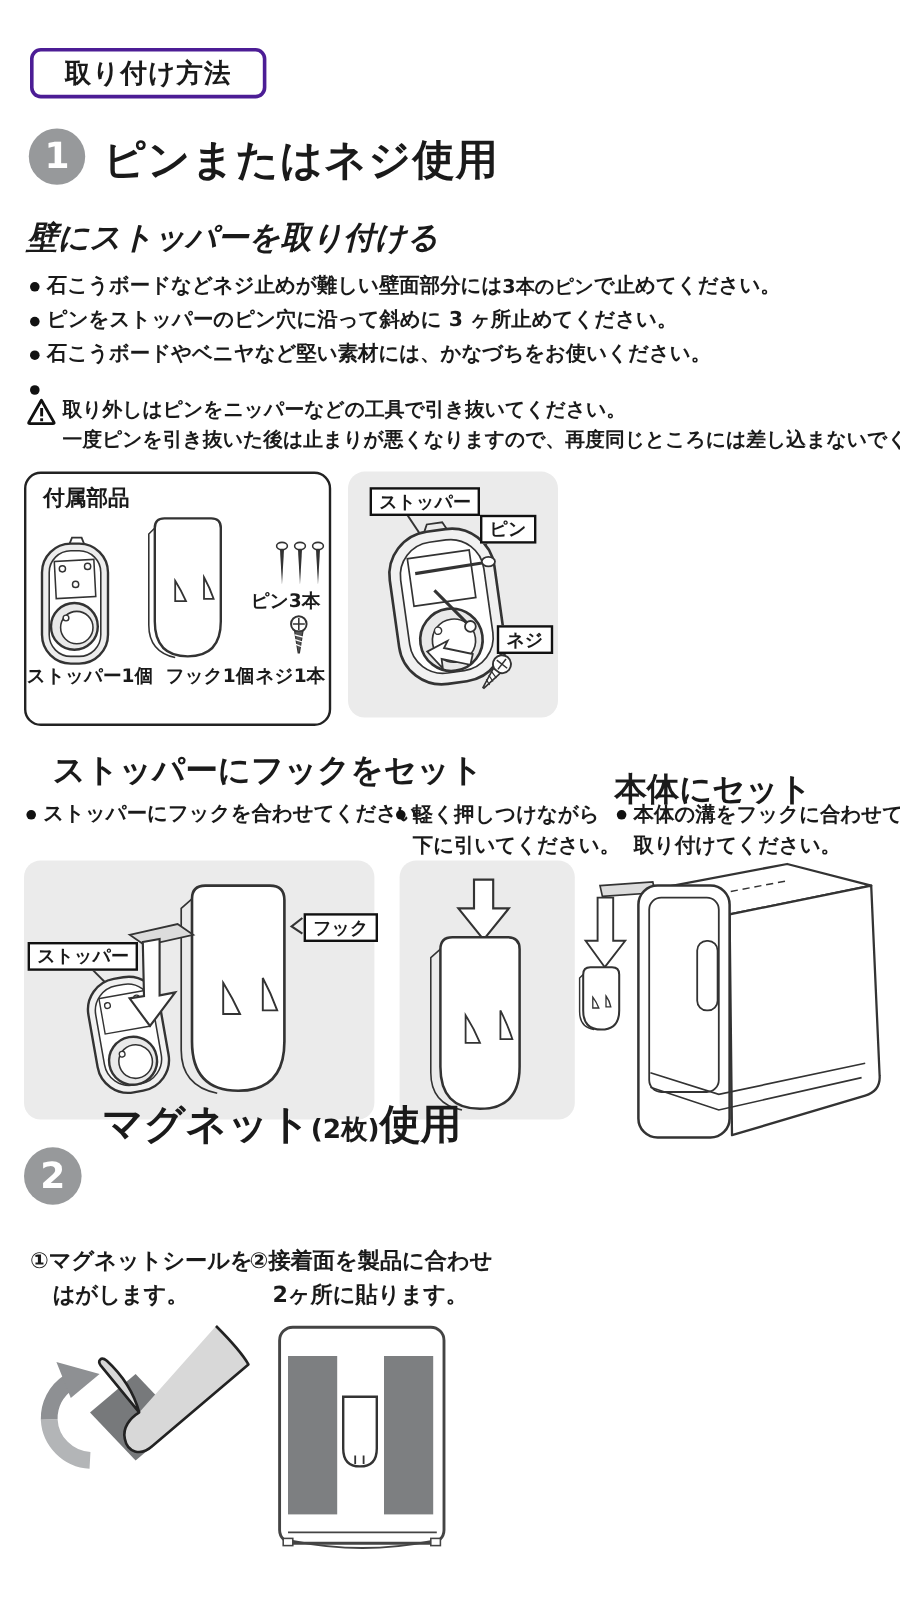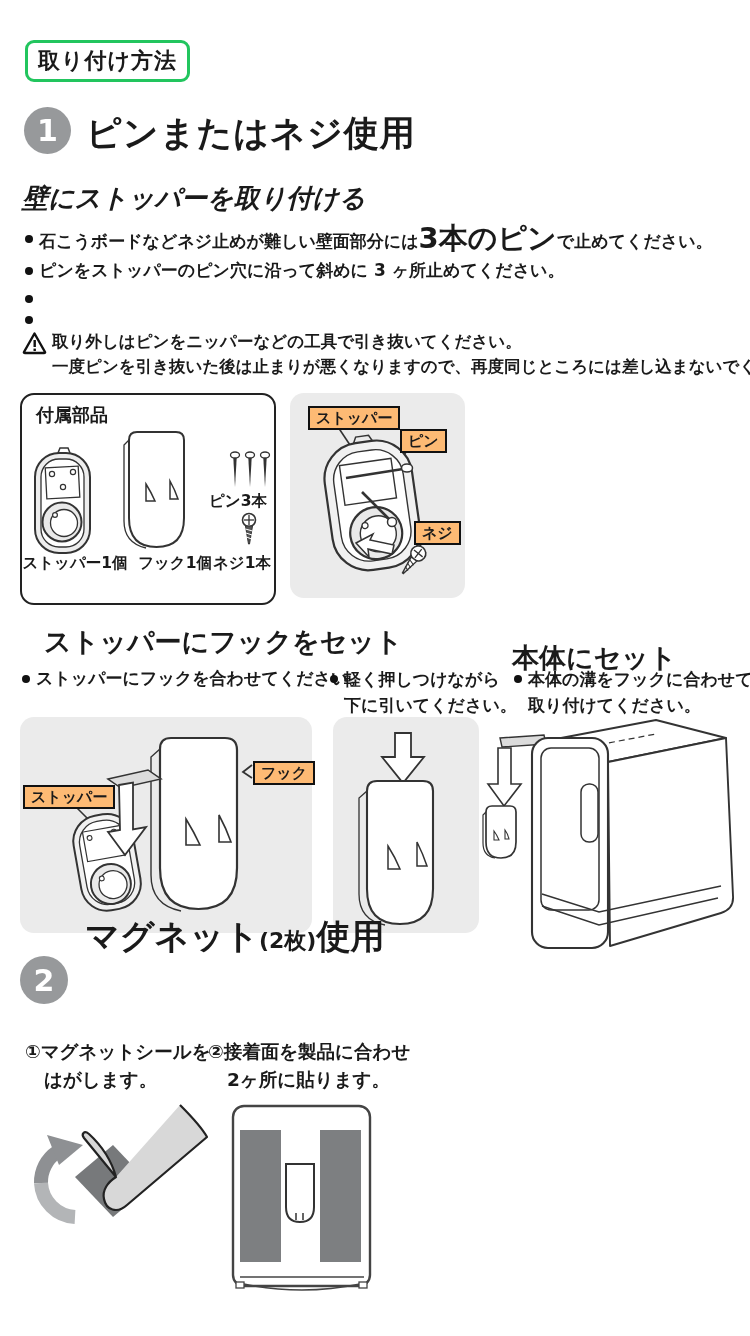--- a/index.html
+++ b/index.html
@@ -2,43 +2,43 @@
 <html><head>
 <meta charset="utf-8">
 <style>
   html,body{margin:0;padding:0;}
   body{
     width:750px;height:1336px;position:relative;background:#ffffff;
     font-family:"DejaVu Sans",sans-serif;color:#1a1a1a;overflow:hidden;
   }
   .abs{position:absolute;}
   
-  .badge{left:25px;top:40px;border:3px solid #22c55e;border-radius:9px;padding:3px 10px;
+  .badge{left:25px;top:40px;border:3px solid #4c1d95;border-radius:9px;padding:3px 26px;
          font-size:22px;font-weight:700;letter-spacing:1px;}
   
   .step-circle{width:47px;height:47px;border-radius:50%;background:#97999b;color:#fff;
          display:flex;align-items:center;justify-content:center;font-size:30px;font-weight:700;}
   .step-title{font-size:35px;font-weight:700;letter-spacing:1px;white-space:nowrap;}
   .sub-title{font-size:26px;font-weight:700;white-space:nowrap;}
   .mid-title{font-size:27px;font-weight:700;white-space:nowrap;}
   
   .b-row{display:flex;align-items:flex-start;margin-bottom:3.5px;}
   .dot{width:8px;height:8px;border-radius:50%;background:#111;flex:0 0 8px;margin:9px 6px 0 0;}
   .b-text{font-size:17px;font-weight:600;line-height:25px;white-space:nowrap;}
-  .b-em{font-size:29px;font-weight:800;line-height:25px;vertical-align:-1px;}
+  .b-em{font-size:16px;font-weight:800;line-height:25px;vertical-align:-1px;}
   .two-line .b-text{line-height:26px;}
   
   .warn{display:flex;align-items:flex-start;}
   .warn-text{font-size:16.5px;font-weight:600;line-height:25px;margin-left:5px;white-space:nowrap;}
   
   .parts-box{left:20px;top:393px;width:252px;height:208px;border:2px solid #222;
              border-radius:14px;background:#fff;}
   .gray-box{background:#ebebeb;border-radius:14px;}
   .plabel{position:absolute;font-size:15.5px;font-weight:700;white-space:nowrap;}
-  .tag{position:absolute;background:#fdba74;border:2px solid #111;padding:0px 6px;
+  .tag{position:absolute;background:#ffffff;border:2px solid #111;padding:0px 6px;
        font-size:15px;font-weight:700;line-height:1.35;white-space:nowrap;}
   
   .s2-main{font-size:34px;font-weight:700;}
   .s2-paren{font-size:22px;font-weight:700;}
   .mstep{font-size:18.5px;font-weight:600;line-height:28px;white-space:nowrap;}
   .mstep .ind{padding-left:19px;}
   svg{display:block;}
 </style>
 </head>
 <body>
@@ -57,20 +57,21 @@
   <div class="b-row">
     <span class="dot"></span>
     <span class="b-text"><span>石こうボードなどネジ止めが難しい壁面部分には</span><span class="b-em">3本のピン</span><span>で止めてください。</span></span>
   </div>
   <div class="b-row">
     <span class="dot"></span>
     <span class="b-text">ピンをストッパーのピン穴に沿って斜めに 3 ヶ所止めてください。</span>
   </div>
   <div class="b-row">
     <span class="dot"></span>
+    <span class="b-text">石こうボードやベニヤなど堅い素材には、かなづちをお使いください。</span>
   </div>
   <div class="b-row">
     <span class="dot"></span>
   </div>
 </div>
 
 <div class="abs warn" style="left:22px;top:329px;">
   <svg width="25" height="24" viewBox="0 0 25 24" style="margin-top:2px;">
     <path d="M12.5 2.5 L23 21 Q23.5 22 22 22 L3 22 Q1.5 22 2 21 Z" fill="none" stroke="#111" stroke-width="2.4" stroke-linejoin="round"></path>
     <rect x="11.5" y="9" width="2.4" height="7" fill="#111"></rect>

